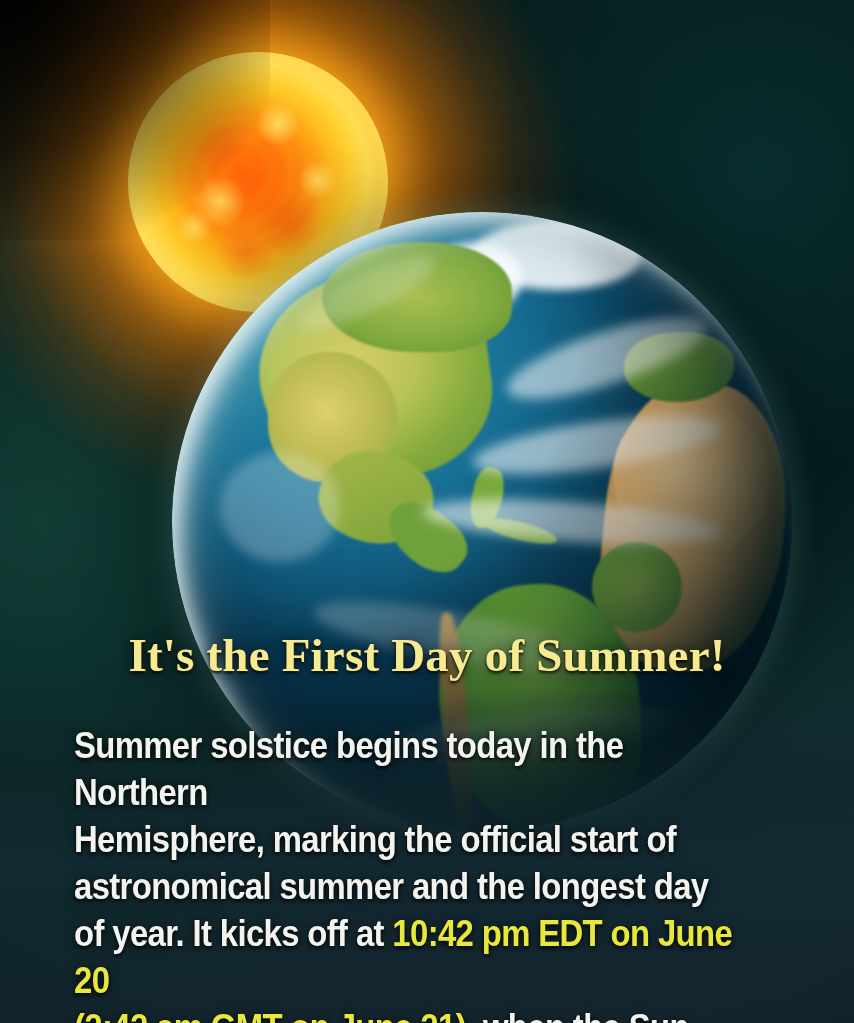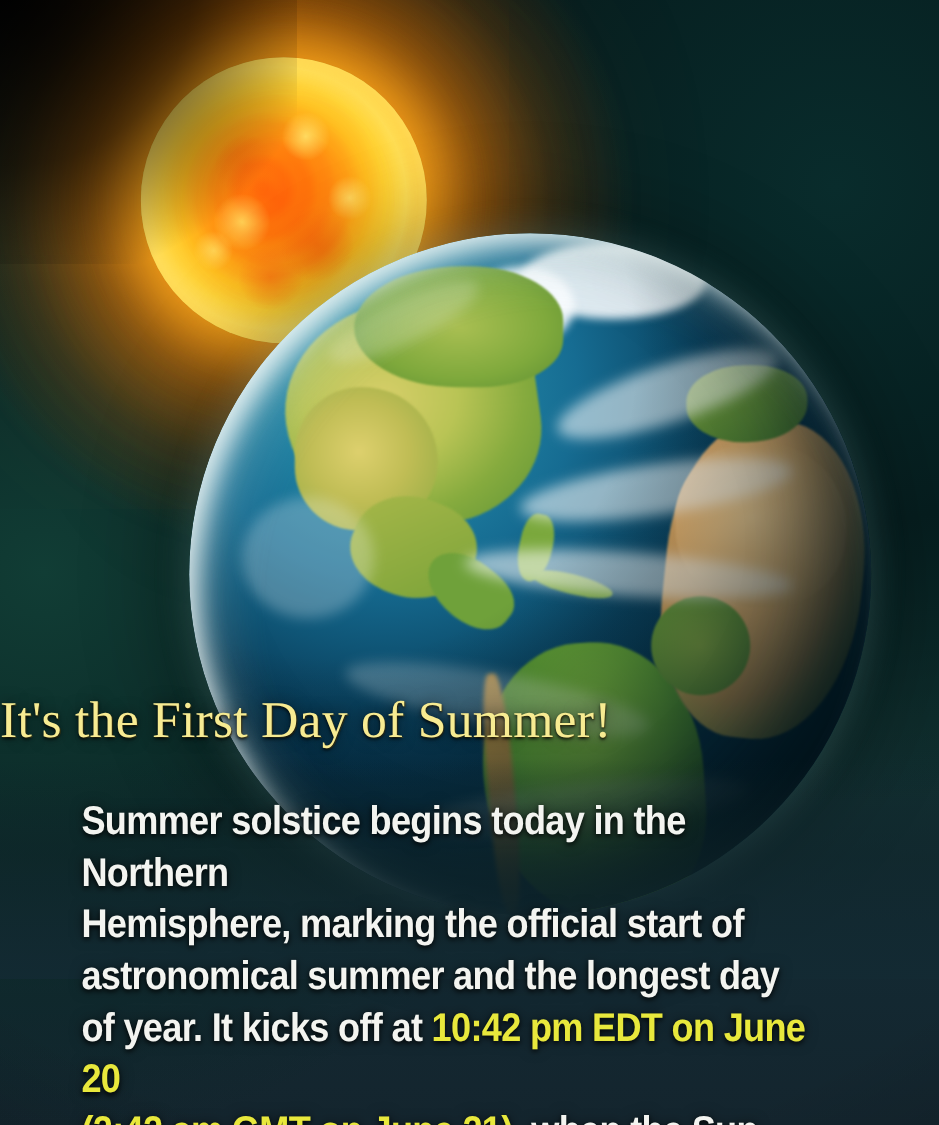--- a/index.html
+++ b/index.html
@@ -150,23 +150,24 @@
     position:absolute;
     background:rgba(250,253,255,0.88);
     border-radius:50%;
     filter:blur(4px);
   }
 
   
   .headline {
     position:absolute;
     left:0; right:0; top:628px;
+    text-align:center;
     font-family:"Liberation Serif", "DejaVu Serif", serif;
     font-size:47px;
-    font-weight:400;
+    font-weight:700;
     letter-spacing:0.2px;
     color:#f7eb92;
     text-shadow:
       0 2px 3px rgba(0,0,0,0.85),
       0 0 14px rgba(0,0,0,0.6),
       1px 1px 0 rgba(120,90,10,0.5);
     white-space:nowrap;
   }
 
   .body-copy {

